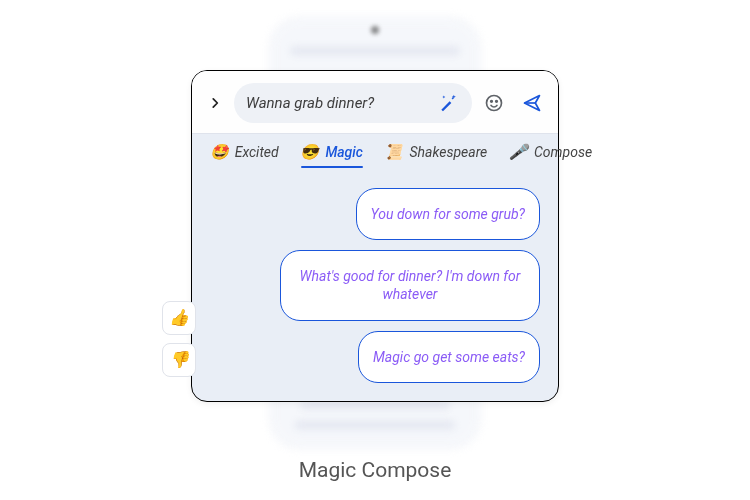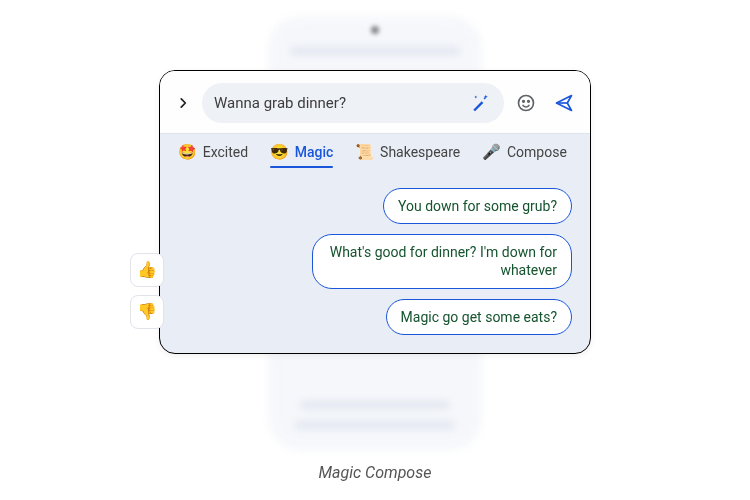--- a/index.html
+++ b/index.html
@@ -35,27 +35,28 @@
   .phone-stripe {
     position:absolute; left:50%; transform:translateX(-50%);
     width:170px; height:10px; border-radius:5px;
     background:#e7eaf2; filter: blur(3px);
   }
   .card {
     position: absolute;
     left: 50%;
     top: 70px;
     transform: translateX(-50%);
-    width: 432px;
+    width: 368px;
     background: #e9eef6;
     border: 1px solid #000;
     border-radius: 16px;
     box-shadow: 0 2px 6px rgba(0,0,0,0.06);
     overflow: visible;
     padding-bottom: 14px;
+    font-style: italic;
   }
   .toprow {
     display:flex;
     align-items:center;
     gap:10px;
     padding:12px 14px 10px 14px;
     background:#fefefe;
     border-top-left-radius:15px; border-top-right-radius:15px;
   }
   .chev { width:18px; height:18px; display:flex; align-items:center; justify-content:center; }
@@ -101,26 +102,26 @@
     height:2px; background:#1a56db; border-radius:2px;
   }
   .style-emoji { font-size:15px; line-height:1; }
   .suggestions {
     display:flex; flex-direction:column; align-items:flex-end;
     gap:10px; padding:16px 18px 4px 18px;
   }
   .bubble {
     border:1px solid #1a56db;
     background:#fff;
-    color:#14532d;
+    color:#8b5cf6;
     font-size:14px;
-    padding:8px 14px;
+    padding:16px 14px;
     border-radius:20px;
     max-width:260px;
-    text-align:right;
+    text-align:center;
     line-height:1.3;
   }
   .feedback-rail {
     position:absolute;
     left:-30px;
     bottom:24px;
     display:flex; flex-direction:column; gap:8px;
   }
   .fb-btn {
     width:34px; height:34px;
@@ -128,23 +129,22 @@
     border:1px solid #e0e3ea;
     border-radius:8px;
     display:flex; align-items:center; justify-content:center;
     font-size:16px;
     color:#444;
   }
   .caption {
     position:absolute;
     left:50%; transform:translateX(-50%);
     bottom:18px;
-    font-size:16px;
+    font-size:21px;
     color:#555;
-    font-style:italic;
   }
 </style>
 </head>
 <body>
 
 <div class="phone-bg"></div>
 <div class="phone-notch"></div>
 <div class="phone-stripe" style="top:46px"></div>
 <div class="phone-stripe" style="top:400px;width:150px"></div>
 <div class="phone-stripe" style="top:420px;width:160px"></div>

